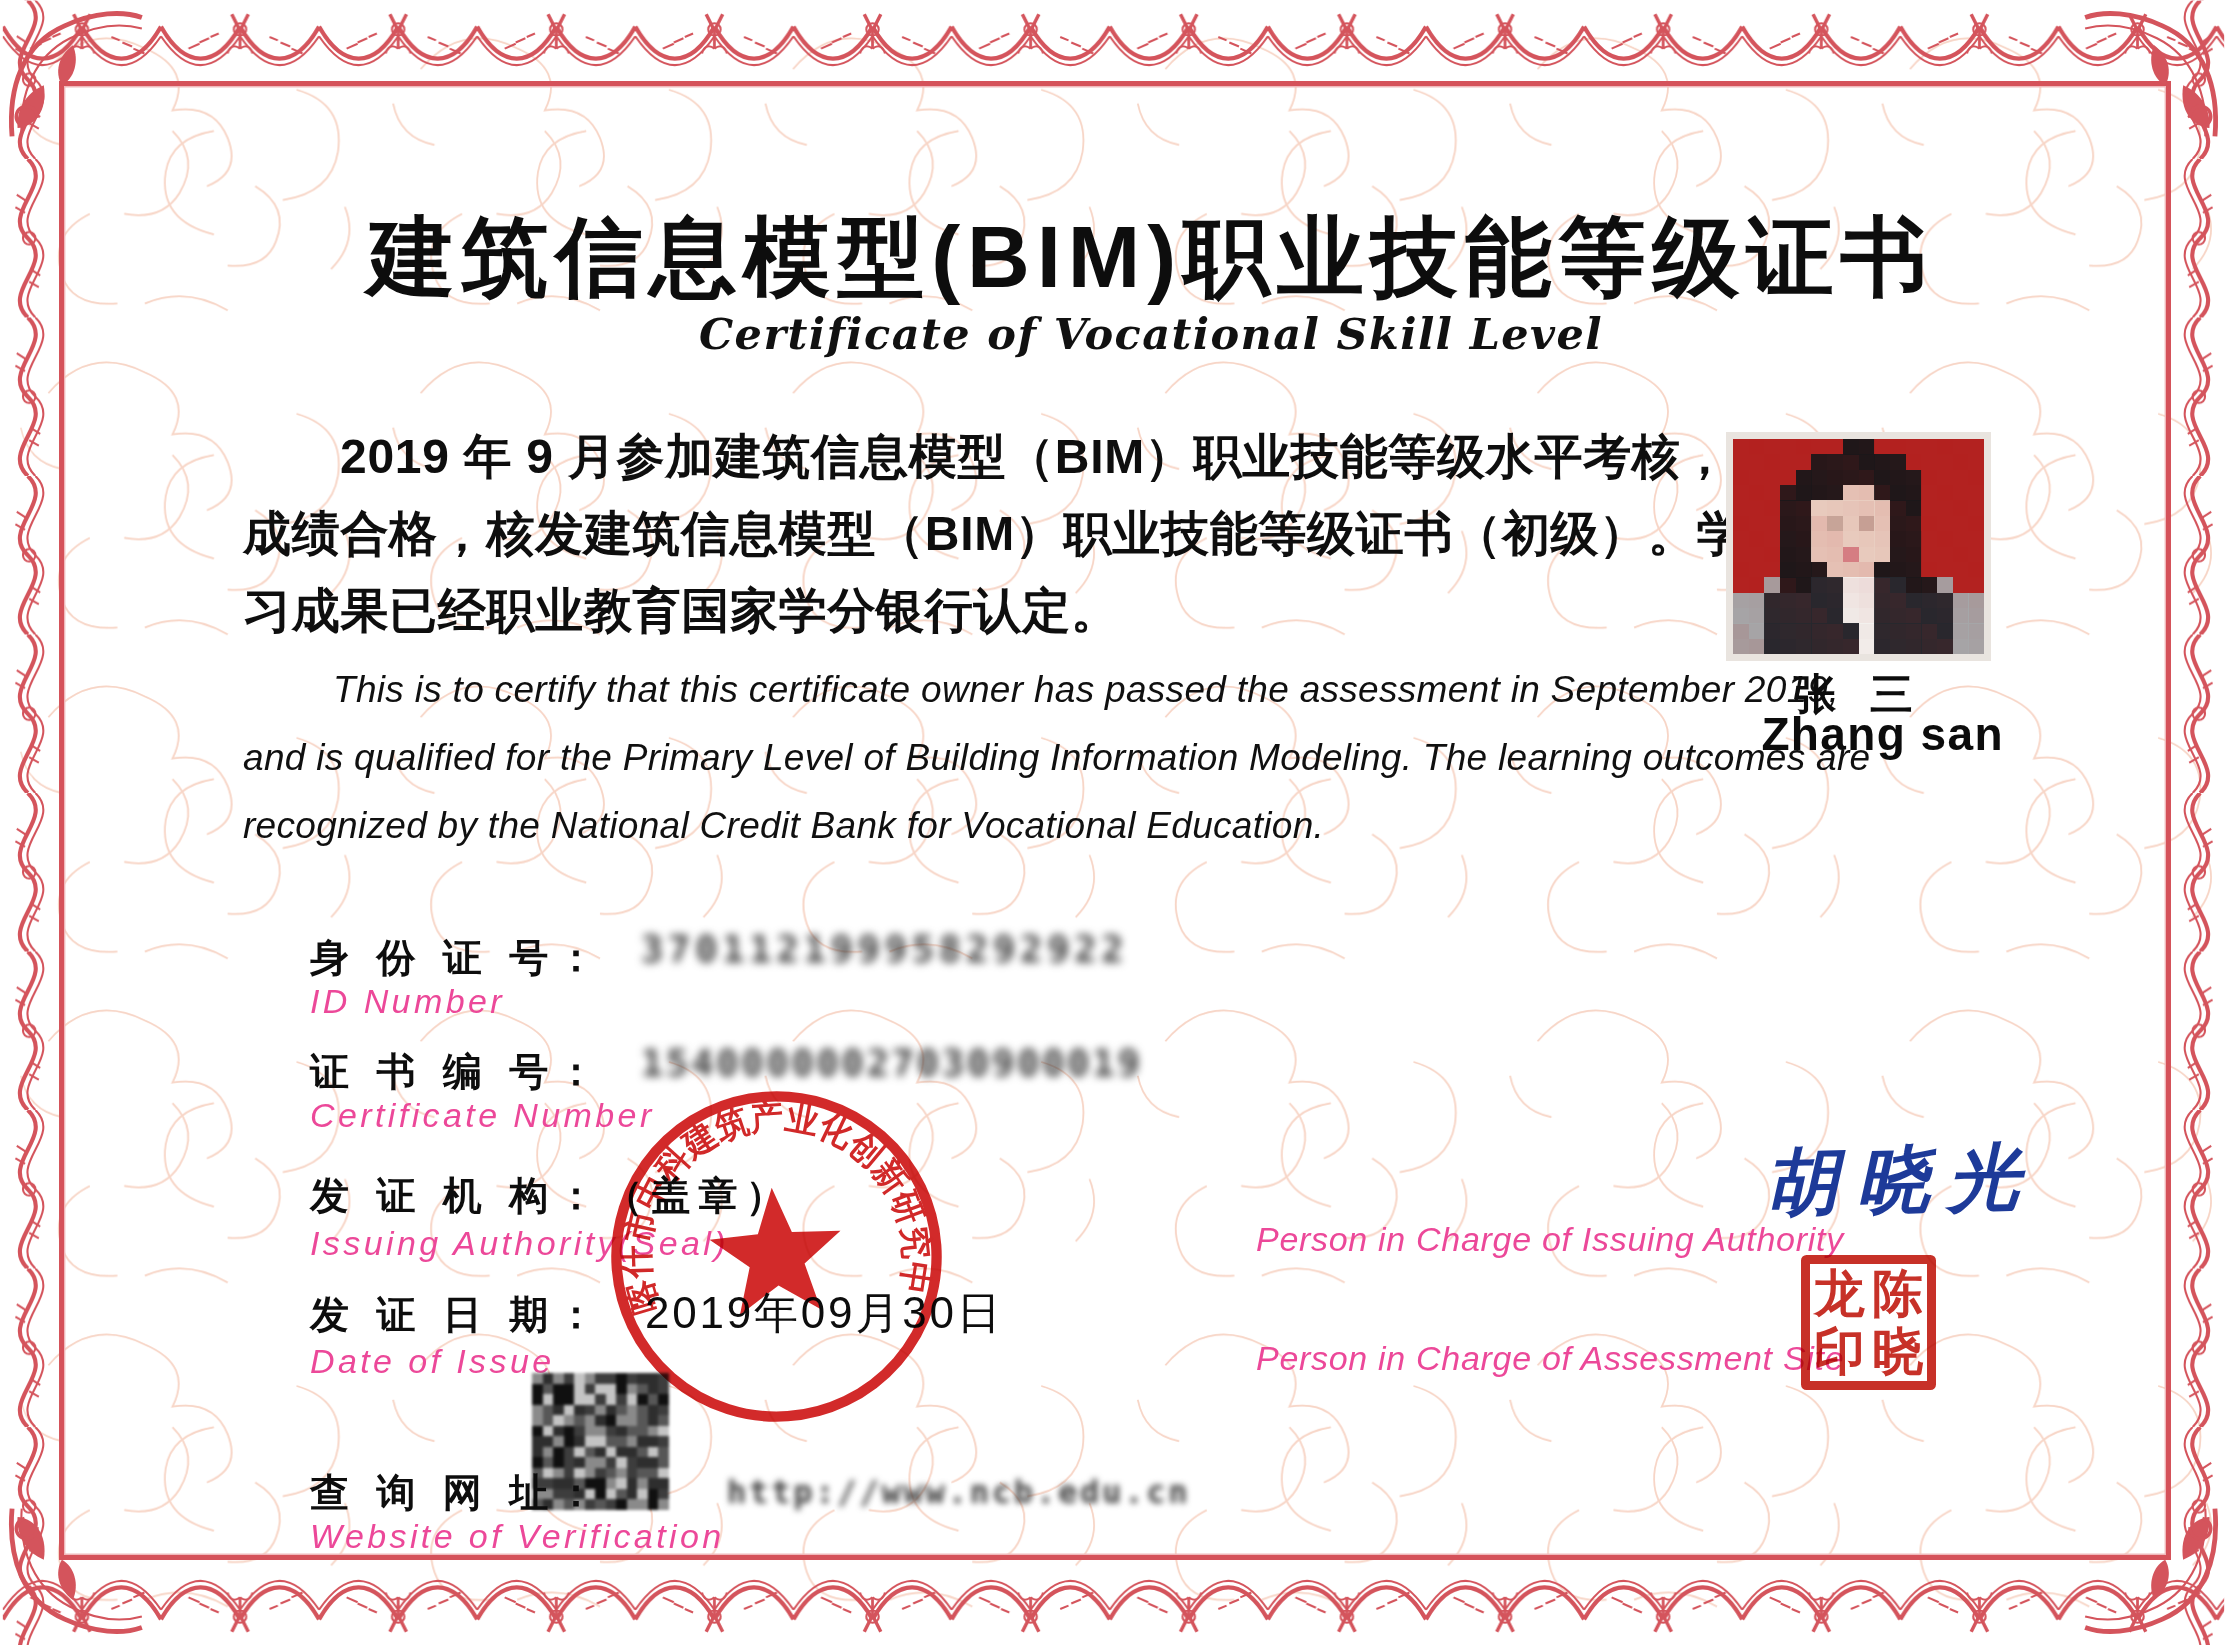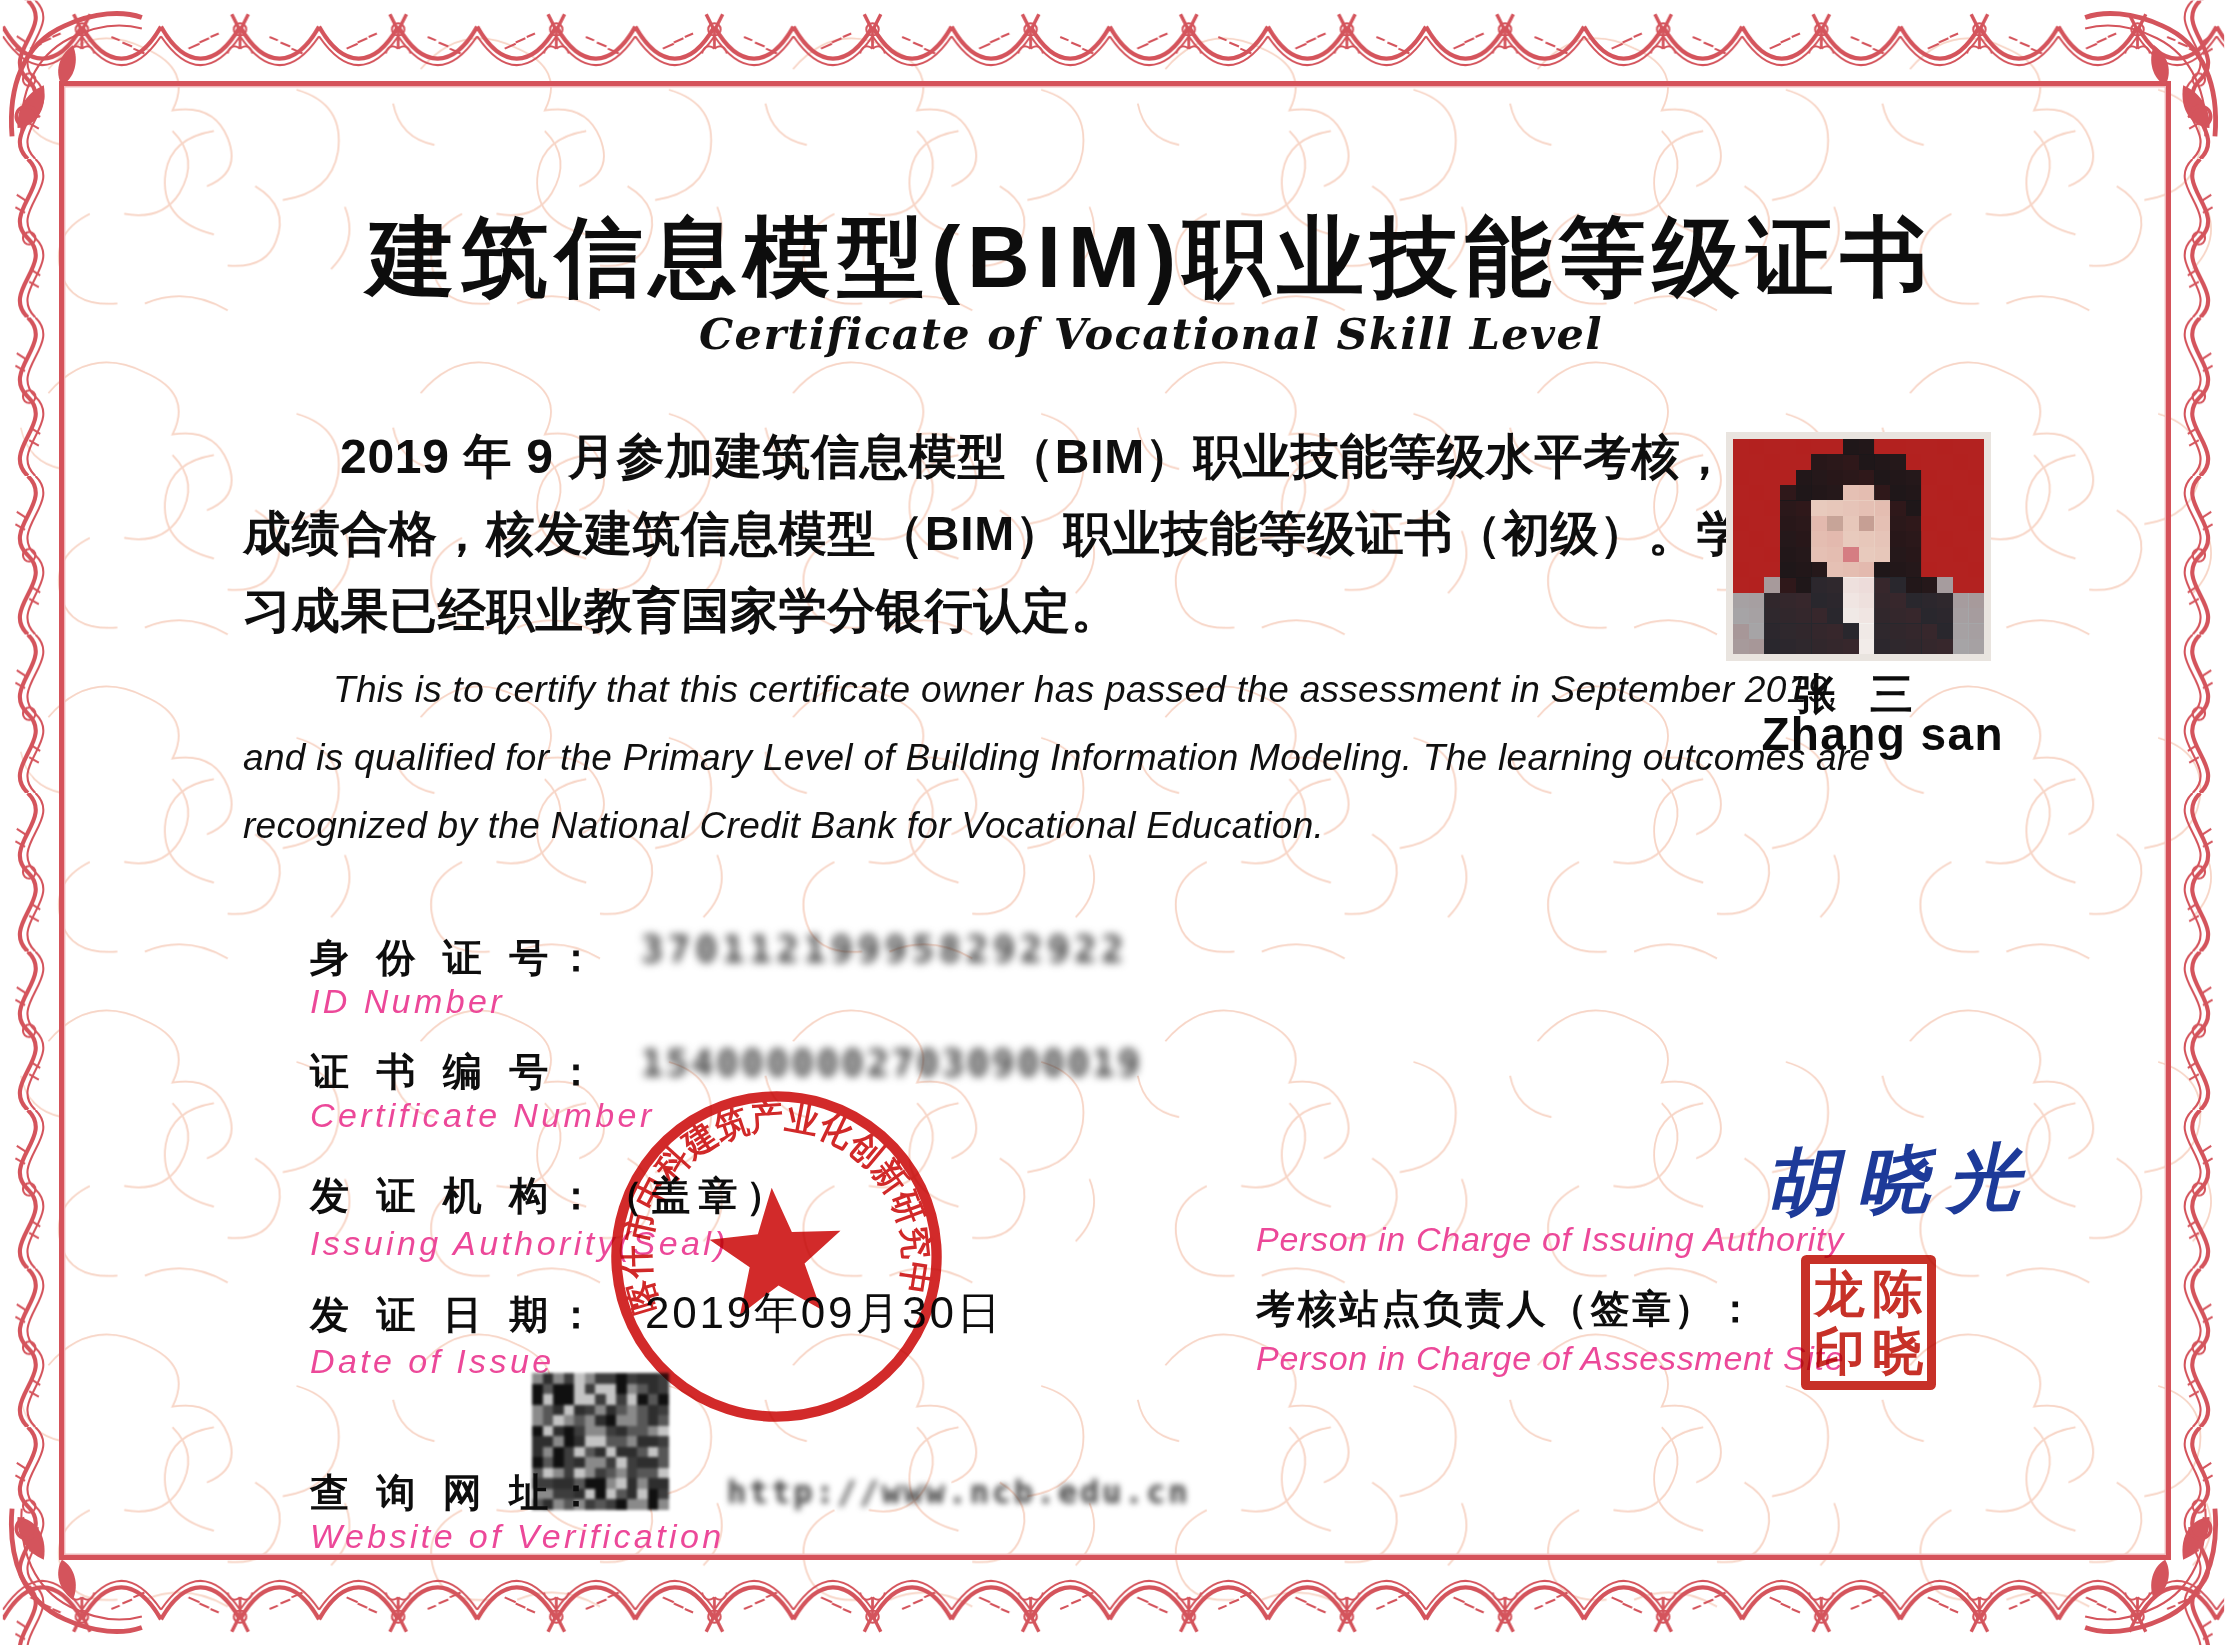--- a/index.html
+++ b/index.html
@@ -635,21 +635,20 @@
         <rect x="11" y="12" width="1.02" height="1.02" fill="#101010"></rect>
         <rect x="12" y="12" width="1.02" height="1.02" fill="#8a8a8a"></rect>
       </svg>
   </div>
 
   <div class="abs lbl-cn" style="left:310px;top:1466px">查 询 网 址：</div>
   <div class="abs redact" style="left:727px;top:1473px;font-size:32px;letter-spacing:2.8px;filter:blur(3.4px)">http://www.ncb.edu.cn</div>
   <div class="abs lbl-en" style="left:310px;top:1517px">Website of Verification</div>
 
   <div class="abs lbl-en" style="left:1256px;top:1220px;letter-spacing:0.7px">Person in Charge of Issuing Authority</div>
-  <div class="abs lbl-cn" style="left:1256px;top:1282px;letter-spacing:2.8px">考核站点负责人（签章）：</div>
   <div class="abs lbl-en" style="left:1256px;top:1339px;letter-spacing:0.7px">Person in Charge of Assessment Site</div>
 
   <div class="sig-blue">胡晓光</div>
 
   <div class="sq-seal">
     <span>龙</span>
     <span>陈</span>
     <span>印</span>
     <span>晓</span>
   </div>

